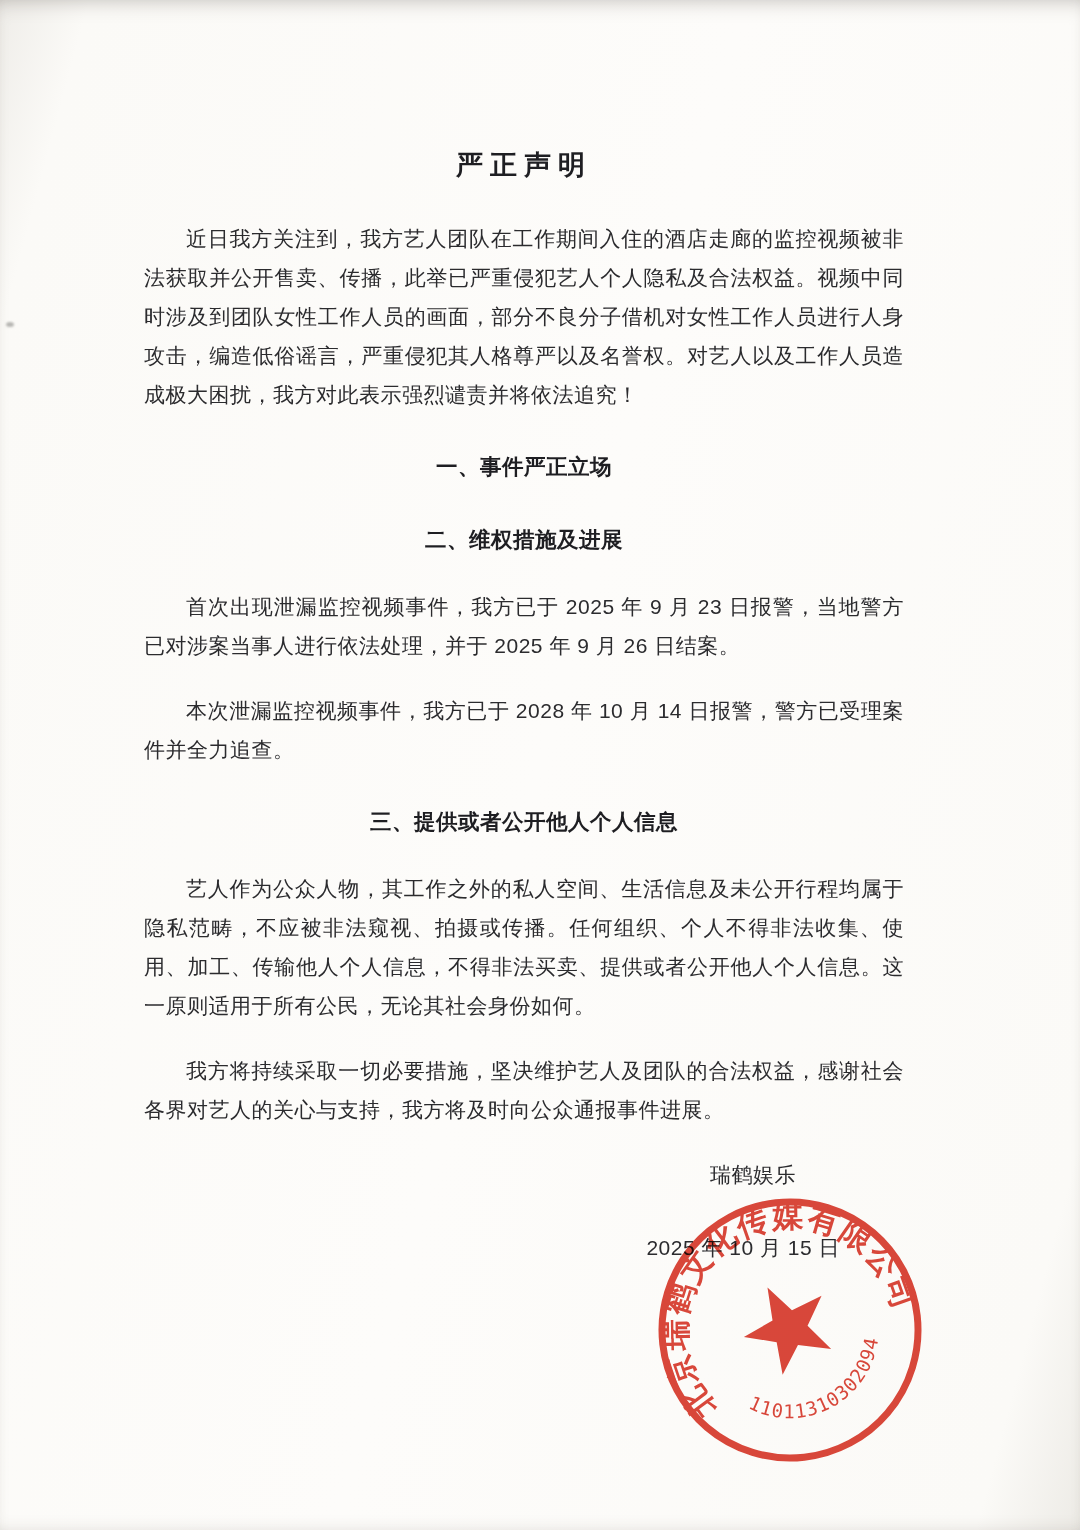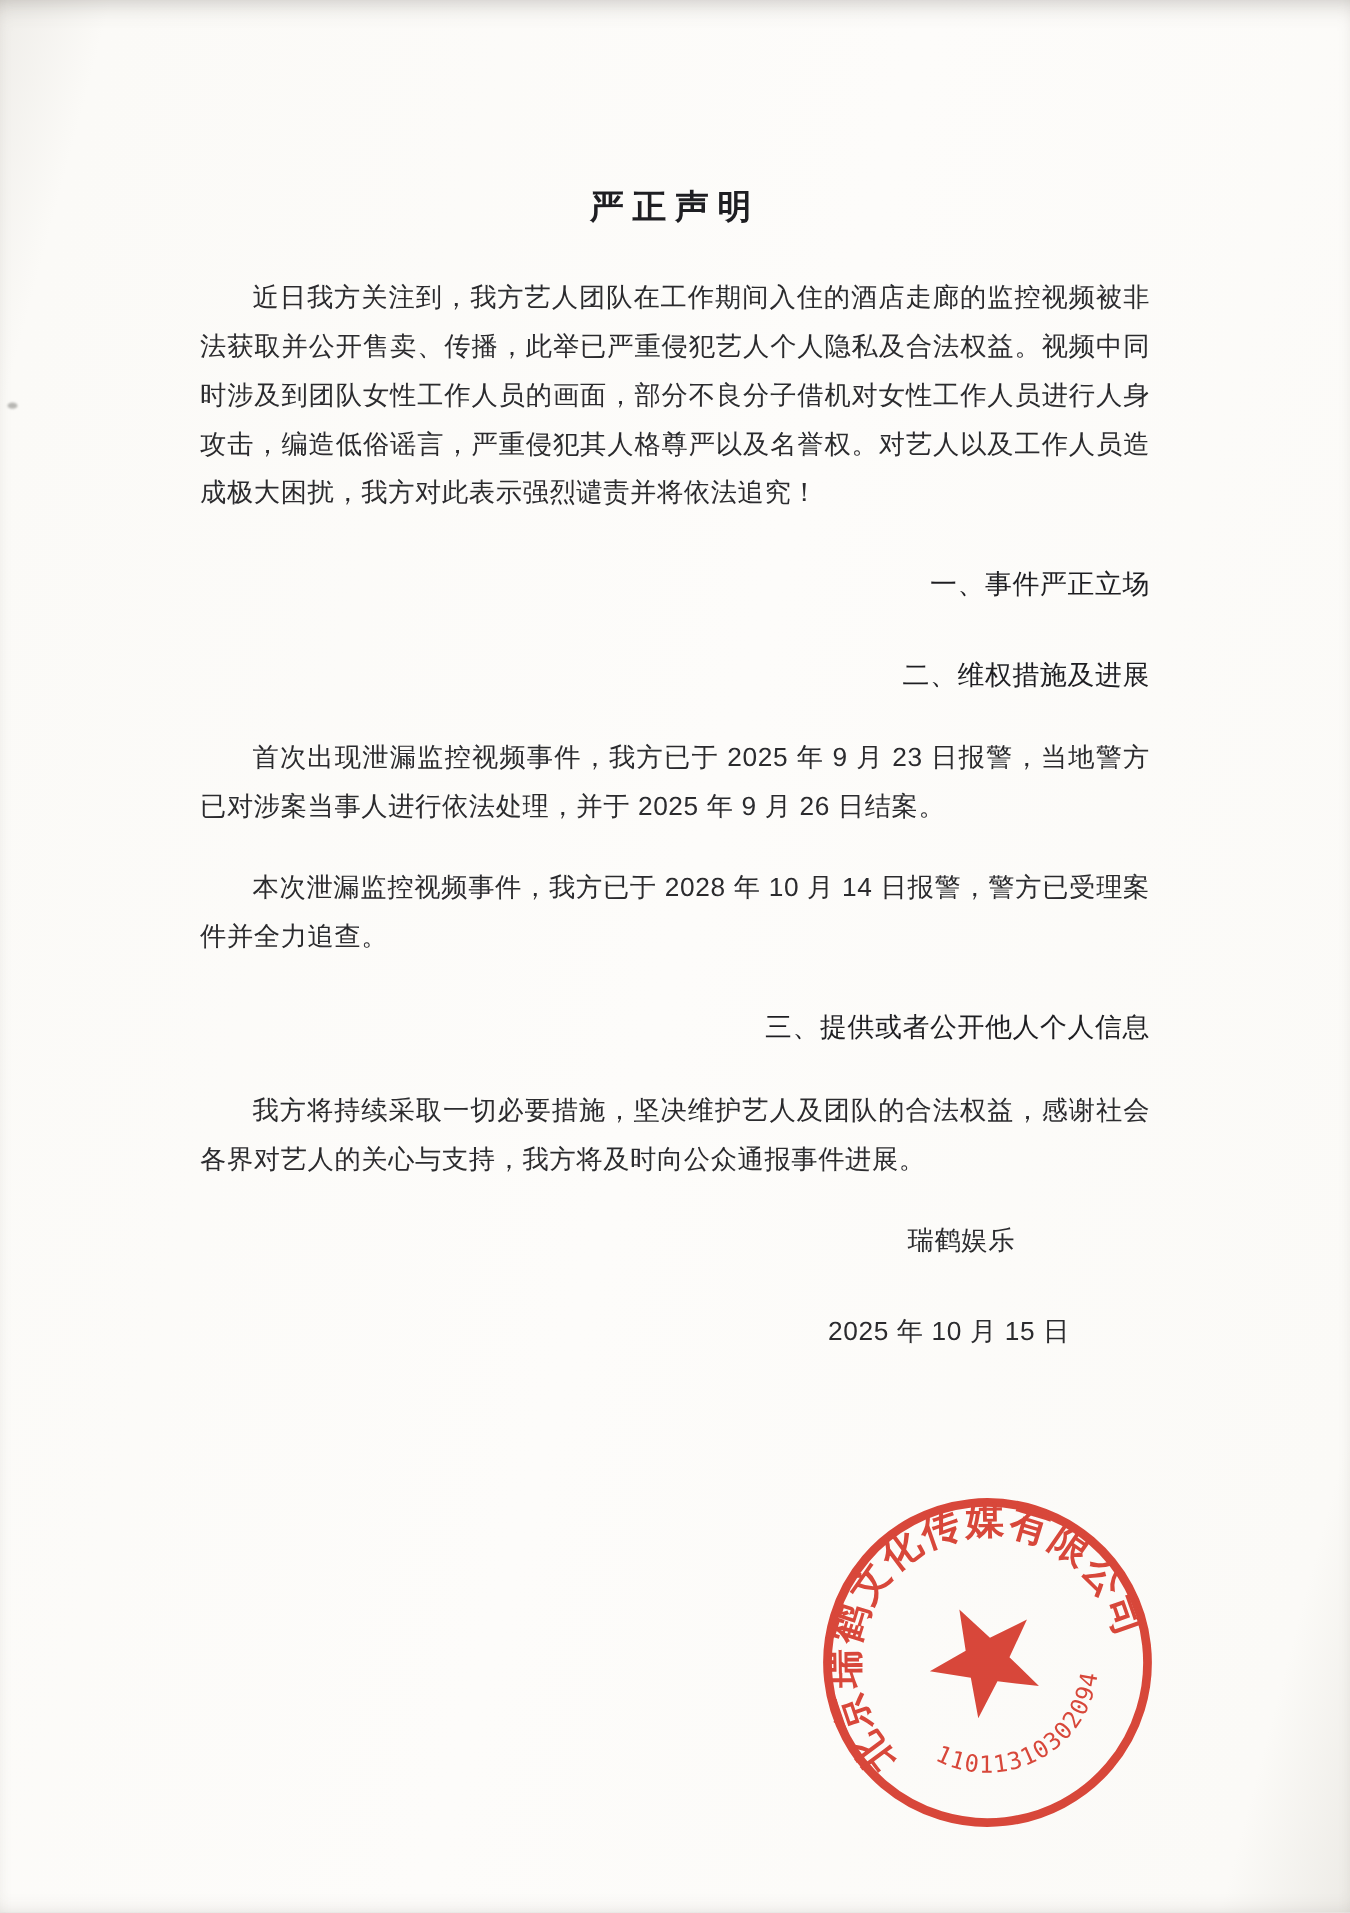--- a/index.html
+++ b/index.html
@@ -24,21 +24,21 @@
     position: absolute;
     left: 6px; top: 322px;
     width: 8px; height: 5px;
     background: #8a8a86;
     border-radius: 50%;
     filter: blur(1px);
     opacity: .6;
   }
   .content {
     position: absolute;
-    left: 160px;
+    left: 144px;
     top: 146px;
     width: 760px;
     font-size: 21px;
     line-height: 39px;
     letter-spacing: 0.5px;
     text-align: justify;
   }
   .doc-title {
     font-size: 27px;
     font-weight: bold;
@@ -46,24 +46,24 @@
     text-align: center;
     margin: 0 0 34px 0;
     color: #1e1e22;
   }
   .para {
     margin: 0 0 26px 0;
     text-indent: 2em;
   }
   .sec-heading {
     font-size: 21.5px;
-    font-weight: normal;
+    font-weight: bold;
     margin: 34px 0 27px 0;
     color: #1e1e22;
-    text-align: right;
+    text-align: center;
   }
   .sign-block {
     margin-top: 20px;
     text-align: right;
   }
   .signature {
     margin-right: 108px;
     margin-bottom: 34px;
     font-size: 21px;
   }
@@ -106,20 +106,21 @@
 
     <p class="para">近日我方关注到，我方艺人团队在工作期间入住的酒店走廊的监控视频被非法获取并公开售卖、传播，此举已严重侵犯艺人个人隐私及合法权益。视频中同时涉及到团队女性工作人员的画面，部分不良分子借机对女性工作人员进行人身攻击，编造低俗谣言，严重侵犯其人格尊严以及名誉权。对艺人以及工作人员造成极大困扰，我方对此表示强烈谴责并将依法追究！</p>
 
     <h2 class="sec-heading">一、事件严正立场</h2>
 
     <h2 class="sec-heading">二、维权措施及进展</h2>
     <p class="para">首次出现泄漏监控视频事件，我方已于 2025 年 9 月 23 日报警，当地警方已对涉案当事人进行依法处理，并于 2025 年 9 月 26 日结案。</p>
     <p class="para">本次泄漏监控视频事件，我方已于 2028 年 10 月 14 日报警，警方已受理案件并全力追查。</p>
 
     <h2 class="sec-heading">三、提供或者公开他人个人信息</h2>
+    <p class="para">艺人作为公众人物，其工作之外的私人空间、生活信息及未公开行程均属于隐私范畴，不应被非法窥视、拍摄或传播。任何组织、个人不得非法收集、使用、加工、传输他人个人信息，不得非法买卖、提供或者公开他人个人信息。这一原则适用于所有公民，无论其社会身份如何。</p>
     <p class="para">我方将持续采取一切必要措施，坚决维护艺人及团队的合法权益，感谢社会各界对艺人的关心与支持，我方将及时向公众通报事件进展。</p>
 
     <div class="sign-block">
       <div class="signature">瑞鹤娱乐</div>
       <div class="doc-date">2025 年 10 月 15 日</div>
     </div>
 
   </div>
 
   <div class="stamp">

